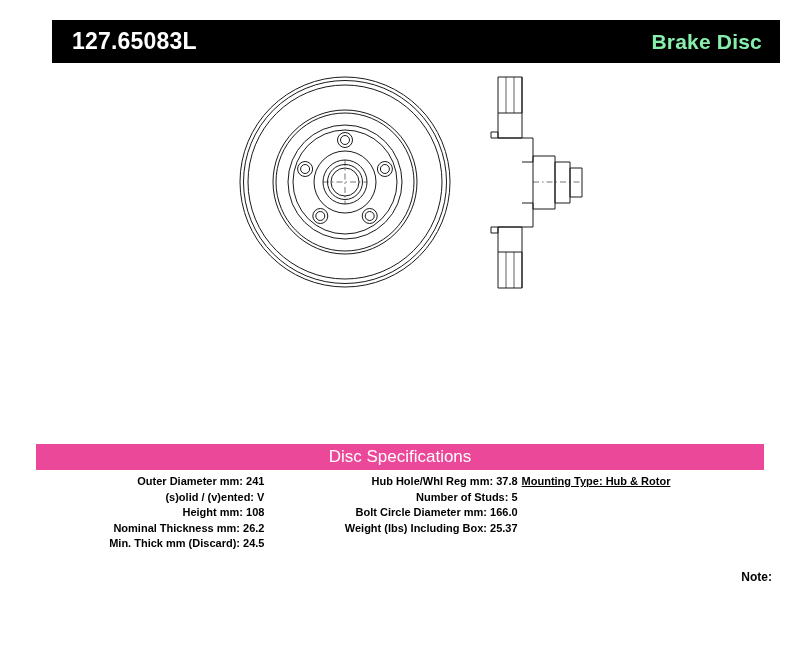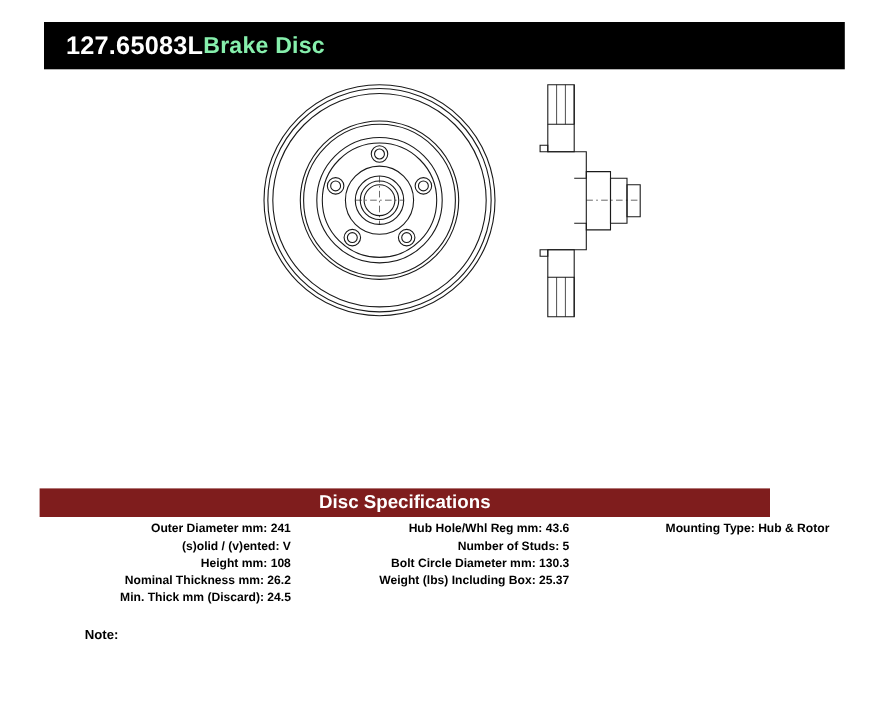--- a/index.html
+++ b/index.html
@@ -12,27 +12,28 @@
     height: 655px;
     font-family: "Liberation Sans", sans-serif;
     color: #000000;
     position: relative;
     overflow: hidden;
   }
 
   
   .header-bar {
     position: absolute;
-    left: 40px;
+    left: 52px;
     top: 20px;
     width: 728px;
     height: 43px;
     background: #000000;
     display: flex;
     align-items: center;
+    justify-content: space-between;
     box-sizing: border-box;
     padding: 0 18px 0 20px;
   }
   .part-number {
     color: #ffffff;
     font-size: 23px;
     font-weight: bold;
     letter-spacing: 0.2px;
     line-height: 1;
   }
@@ -55,62 +56,63 @@
   .drawing-area svg {
     display: block;
     margin: 0 auto;
   }
 
   
   .spec-title-bar {
     position: absolute;
     left: 36px;
     top: 444px;
-    width: 664px;
+    width: 728px;
     height: 26px;
-    background: #7f1d1d;
+    background: #ec4899;
     color: #ffffff;
     font-size: 17px;
-    font-weight: bold;
+    font-weight: normal;
     display: flex;
     align-items: center;
     justify-content: center;
     box-sizing: border-box;
   }
 
   .spec-columns {
     position: absolute;
     left: 36px;
     top: 474px;
     width: 728px;
     display: flex;
     align-items: flex-start;
   }
   .spec-col {
     box-sizing: border-box;
   }
   .spec-col-1 { width: 33.3%; text-align: right; padding-right: 14px; }
   .spec-col-2 { width: 33.4%; text-align: right; padding-right: 4px; }
-  .spec-col-3 { width: 33.3%; text-align: right; padding-right: 10px; }
+  .spec-col-3 { width: 33.3%; text-align: left; padding-right: 10px; text-decoration: underline; }
 
   .spec-line {
     font-size: 11px;
     font-weight: bold;
     line-height: 15.5px;
     white-space: nowrap;
   }
 
   
   .note-row {
     position: absolute;
-    left: 21px;
+    left: 44px;
     top: 570px;
     width: 728px;
     font-size: 12px;
     font-weight: bold;
+    text-align: right;
   }
   .note-label {
     margin-left: 56px;
   }
 </style>
 </head>
 <body>
 
 <div class="header-bar">
   <div class="part-number">127.65083L</div>
@@ -178,23 +180,23 @@
 
 <div class="spec-columns">
   <div class="spec-col spec-col-1">
     <div class="spec-line">Outer Diameter mm: 241</div>
     <div class="spec-line">(s)olid / (v)ented: V</div>
     <div class="spec-line">Height mm: 108</div>
     <div class="spec-line">Nominal Thickness mm: 26.2</div>
     <div class="spec-line">Min. Thick mm (Discard): 24.5</div>
   </div>
   <div class="spec-col spec-col-2">
-    <div class="spec-line">Hub Hole/Whl Reg mm: 43.6</div>
+    <div class="spec-line">Hub Hole/Whl Reg mm: 37.8</div>
     <div class="spec-line">Number of Studs: 5</div>
-    <div class="spec-line">Bolt Circle Diameter mm: 130.3</div>
+    <div class="spec-line">Bolt Circle Diameter mm: 166.0</div>
     <div class="spec-line">Weight (lbs) Including Box: 25.37</div>
   </div>
   <div class="spec-col spec-col-3">
     <div class="spec-line">Mounting Type: Hub &amp; Rotor</div>
   </div>
 </div>
 
 <div class="note-row">
   <span class="note-label">Note:</span>
   <span></span>

